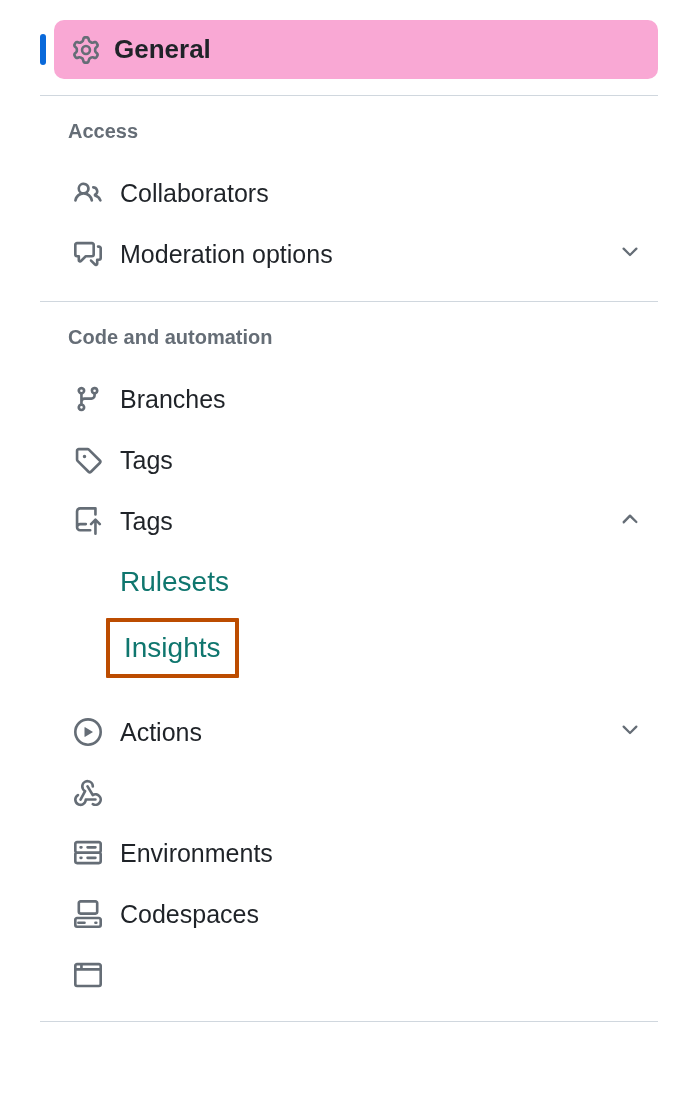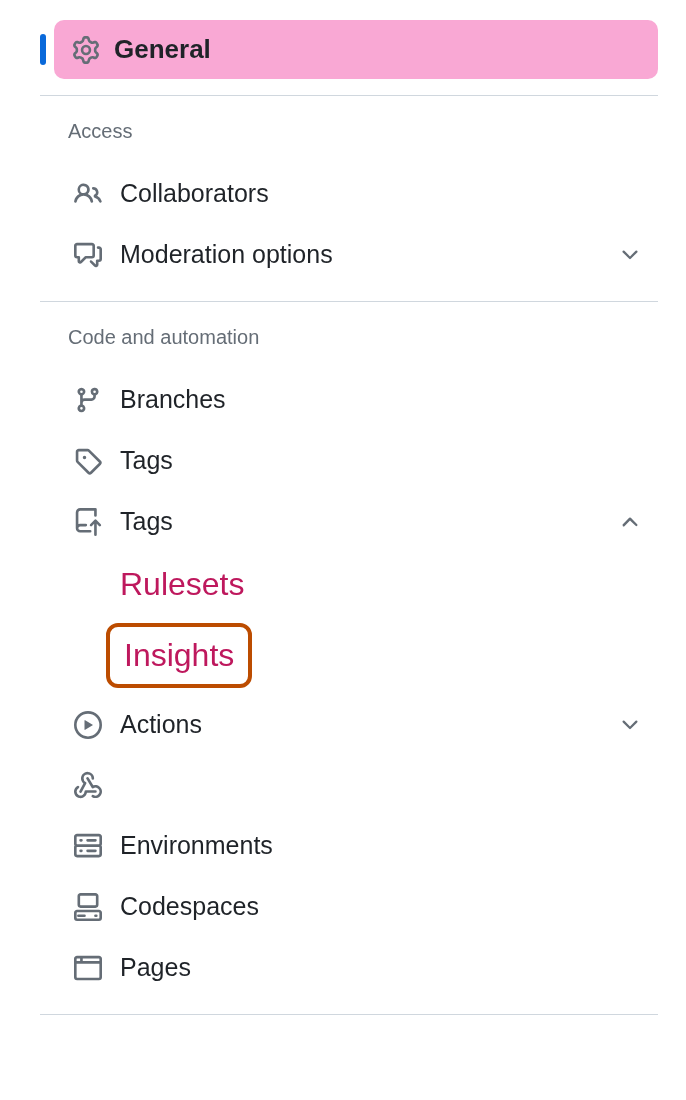--- a/index.html
+++ b/index.html
@@ -37,54 +37,54 @@
       background: #0969da;
       border-radius: 3px;
     }
     .nav-item-active .label {
       font-size: 26px;
       font-weight: 600;
       color: #1f2328;
     }
     .section-header {
       font-size: 20px;
-      font-weight: 400;
+      font-weight: 700;
       color: #656d76;
       padding: 24px 16px 20px 28px;
     }
     .nav-item {
       display: flex;
-      align-items: center;
+      align-items: flex-start;
       gap: 18px;
       padding: 16px 16px 16px 34px;
       cursor: pointer;
     }
     .nav-item .label {
       font-size: 25px;
       color: #1f2328;
       flex: 1;
     }
     .nav-sub-item {
       display: flex;
       align-items: center;
       padding: 14px 16px 14px 80px;
       cursor: pointer;
     }
     .nav-sub-item .label {
-      font-size: 32px;
-      color: #be185d;
+      font-size: 28px;
+      color: #0f766e;
     }
     .nav-sub-item.highlighted {
       display: inline-flex;
       margin-left: 66px;
       margin-top: 6px;
-      margin-bottom: 6px;
+      margin-bottom: 24px;
       padding: 10px 14px;
       border: 4px solid #bc4c00;
-      border-radius: 12px;
+      border-radius: 1px;
     }
     .icon {
       width: 28px;
       height: 28px;
       flex-shrink: 0;
       display: flex;
       align-items: center;
       justify-content: center;
     }
     .icon svg {
@@ -236,18 +236,17 @@
     </span>
     <span class="label">Codespaces</span>
   </div>
 
   <div class="nav-item">
     <span class="icon">
       <svg viewBox="0 0 16 16">
           <path d="M0 2.75C0 1.784.784 1 1.75 1h12.5c.966 0 1.75.784 1.75 1.75v10.5A1.75 1.75 0 0 1 14.25 15H1.75A1.75 1.75 0 0 1 0 13.25Zm1.75-.25a.25.25 0 0 0-.25.25V4h2V2.5Zm3.25 0V4h9.5V2.75a.25.25 0 0 0-.25-.25Zm9.5 3h-13v7.75c0 .138.112.25.25.25h12.5a.25.25 0 0 0 .25-.25Z"></path>
         </svg>
     </span>
-    <span class="label">Pages</span>
   </div>
 
   <div class="section-divider"></div>
 
 </div>
 
 </body></html>

